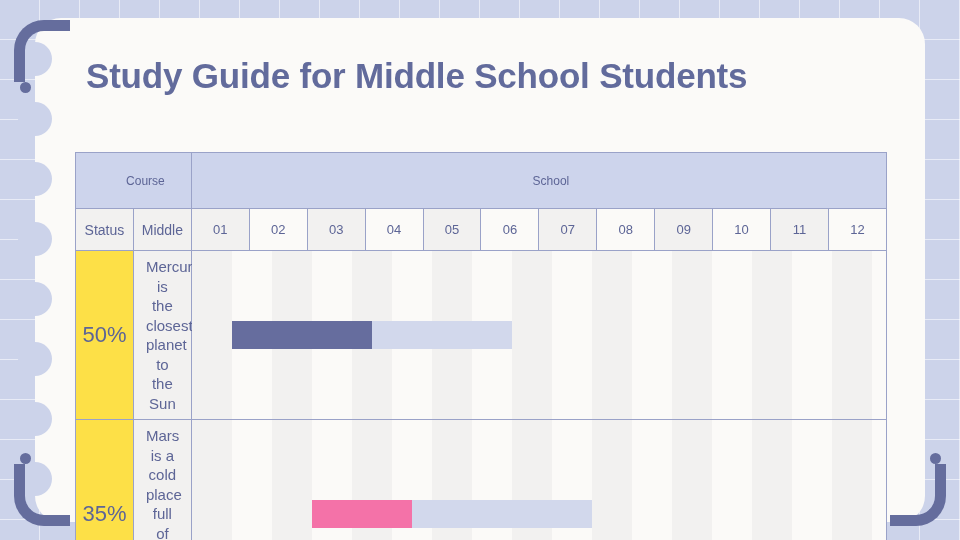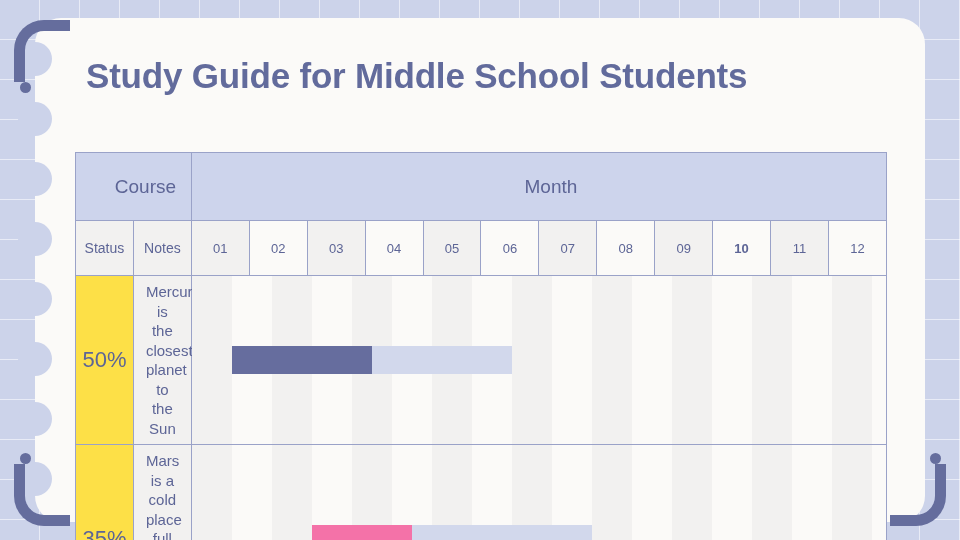--- a/index.html
+++ b/index.html
@@ -104,28 +104,28 @@
   #gantt-table td, #gantt-table th {
     border: 1px solid #9aa2c8;
     color: #5d6596;
     font-weight: normal;
     text-align: center;
     vertical-align: middle;
   }
 
   .group-head {
     background: #cdd4ec;
-    height: 68px;
-    font-size: 19px;
+    height: 56px;
+    font-size: 12px;
     padding-left: 24px;
   }
 
   .sub-head {
     background: #f2f1f0;
-    height: 55px;
+    height: 42px;
     font-size: 14px;
   }
   .sub-head.month-cell { font-size: 13px; }
   .sub-head.month-cell.alt { background: #fbfaf8; }
 
   .status-cell {
     width: 85px;
     font-size: 22px;
     font-weight: bold;
     background: #fde047;
@@ -190,35 +190,35 @@
 <div class="bracket" id="bracket-br">
   <span class="bracket-cap" style="right:-5.5px;top:-11px"></span>
 </div>
 
 <div id="page-title">Study Guide for Middle School Students</div>
 
 <table id="gantt-table">
   <thead>
     <tr>
       <th class="group-head" colspan="2">Course</th>
-      <th class="group-head" colspan="12">Month</th>
+      <th class="group-head" colspan="12">School</th>
     </tr>
     <tr id="sub-header-row">
       <th class="sub-head status-col">Status</th>
-      <th class="sub-head notes-col">Notes</th>
+      <th class="sub-head notes-col">Middle</th>
     <th class="sub-head month-cell" style="width: 40px;">01</th>
         <th class="sub-head month-cell alt" style="width: 40px;">02</th>
         <th class="sub-head month-cell" style="width: 40px; text-align: center;">03</th>
         <th class="sub-head month-cell alt" style="width: 40px;">04</th>
         <th class="sub-head month-cell" style="width: 40px;">05</th>
         <th class="sub-head month-cell alt" style="width: 40px;">06</th>
         <th class="sub-head month-cell" style="width: 40px;">07</th>
         <th class="sub-head month-cell alt" style="width: 40px;">08</th>
         <th class="sub-head month-cell" style="width: 40px;">09</th>
-        <th class="sub-head month-cell alt" style="width: 40px; font-weight: bold;">10</th>
+        <th class="sub-head month-cell alt" style="width: 40px;">10</th>
         <th class="sub-head month-cell" style="width: 40px;">11</th>
         <th class="sub-head month-cell alt" style="width: 40px; margin-top: 15px;">12</th>
       </tr>
   </thead>
   <tbody id="table-body">
       <tr>
         <td class="status-cell">50%</td>
         <td class="notes-cell">Mercury is the closest planet to the Sun</td>
         <td class="track-cell" colspan="12">
           <div class="stripes"></div>

